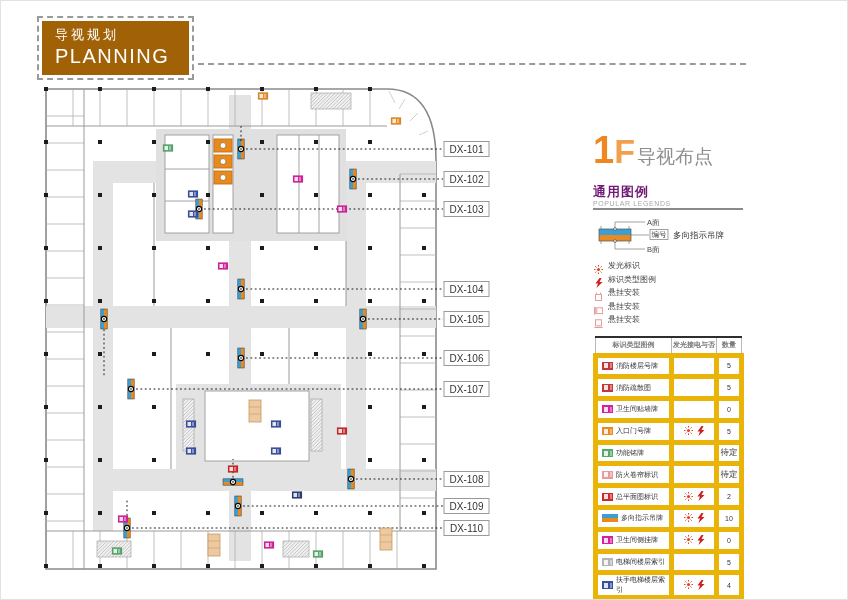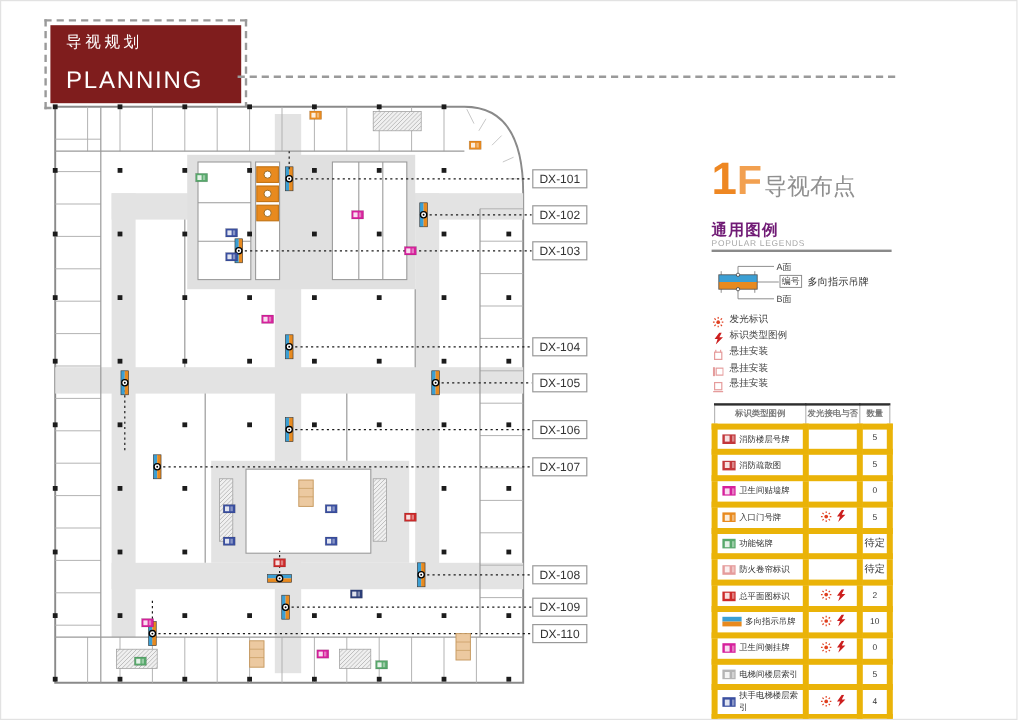--- a/index.html
+++ b/index.html
@@ -1,22 +1,22 @@
 <!DOCTYPE html>
 <html><head>
 <meta charset="utf-8">
 <style>
   html,body{margin:0;padding:0;background:#f2f2f2;}
   .page{position:relative;width:848px;height:600px;background:#ffffff;border:1px solid #e2e2e2;
         font-family:"Liberation Sans",sans-serif;overflow:hidden;box-sizing:border-box;}
   
   .title-box{position:absolute;left:36px;top:15px;border:2px dashed #9a9a9a;padding:3px;}
-  .title-box-inner{background:#7f1d1d;color:#ffffff;padding:5px 28px 7px 13px;min-width:118px;}
+  .title-box-inner{background:#a16207;color:#ffffff;padding:5px 16px 7px 13px;min-width:118px;}
   .tb-cn{font-size:13px;letter-spacing:3px;}
-  .tb-en{font-size:20px;letter-spacing:1.5px;margin-top:12px;}
+  .tb-en{font-size:20px;letter-spacing:1.5px;margin-top:1px;}
   .dash-rule{position:absolute;left:197px;top:62px;width:548px;height:0;border-top:2px dashed #9a9a9a;}
   
   #plan-svg{position:absolute;left:36px;top:78px;}
   
   .panel{position:absolute;left:592px;top:130px;width:152px;}
   .floor-title{line-height:38px;height:40px;}
   .floor-num{font-size:38px;font-weight:bold;color:#ee8722;}
   .floor-letter{font-size:34px;font-weight:bold;color:#f2a050;}
   .floor-sub{font-size:19px;color:#8f8f8f;margin-left:2px;}
   .legend-head{margin-top:12px;border-bottom:2px solid #8a8a8a;padding-bottom:1px;width:150px;}

